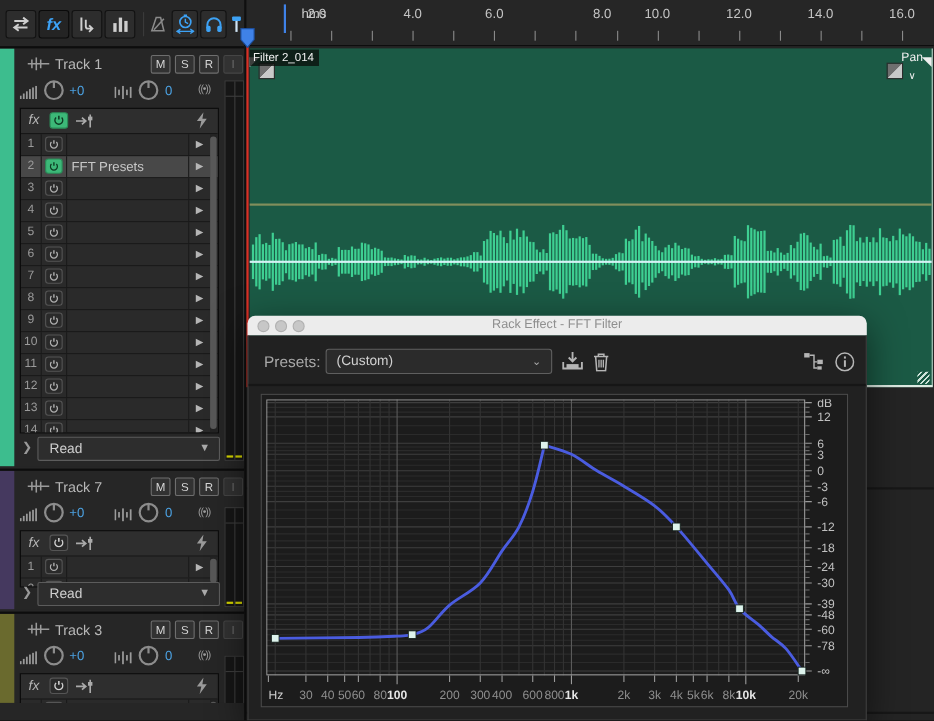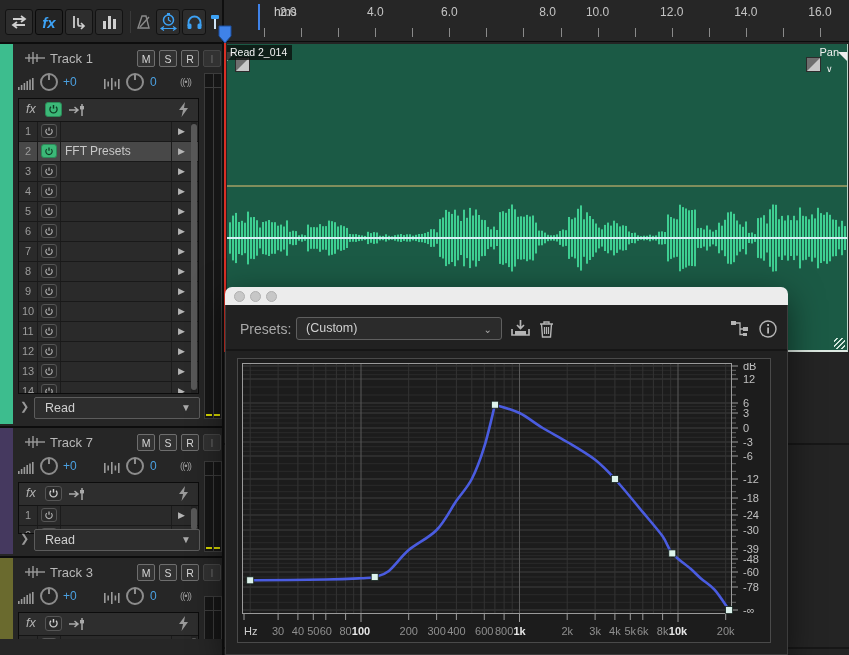--- a/index.html
+++ b/index.html
@@ -390,21 +390,21 @@
           <rect x="611" y="182.6" width="2" height="22.7" fill="#3ecf92"></rect>
           <rect x="614" y="176.8" width="2" height="34.4" fill="#3ecf92"></rect>
           <rect x="617" y="182.1" width="2" height="23.9" fill="#3ecf92"></rect>
         </svg>
       <div class="env-line"></div>
       <div class="center-line"></div>
       <div class="tri" style="left:0;top:8px;border-top:9px solid #eee;border-right:9px solid transparent"></div>
       <div class="tri" style="right:0;top:8px;border-top:9px solid #eee;border-left:9px solid transparent"></div>
       <div class="fade-handle" style="left:8px"></div>
       <div class="fade-handle" style="right:26px"></div>
-      <div class="clip-label">Read 2_014</div>
+      <div class="clip-label">Filter 2_014</div>
       <div class="clip-pan">
         <span>Pan</span>
         <span style="font-size:9px">∨</span>
       </div>
       <div class="rsz"></div>
     </div>
   </div>
 
   <div class="playhead-line"></div>
   <div class="playhead-head">
@@ -845,20 +845,21 @@
 
       </div>
     </div>
   </div>
 
   <div class="dialog">
     <div class="dlg-titlebar">
       <div class="light" style="left:9px"></div>
       <div class="light" style="left:25px"></div>
       <div class="light" style="left:41px"></div>
+      <div class="dlg-title">Rack Effect - FFT Filter</div>
     </div>
     <div class="dlg-body">
       <span class="presets-label">Presets:</span>
       <div class="preset-sel">
         <span>(Custom)</span>
         <span class="dn">⌄</span>
       </div>
       <div class="dicon" style="left:283px">
         <svg width="19" height="17" viewBox="0 0 19 17">
           <path d="M9.5 0 V8 M6 5 L9.5 8.5 L13 5" stroke="#b5b5b5" stroke-width="1.7" fill="none"></path>

